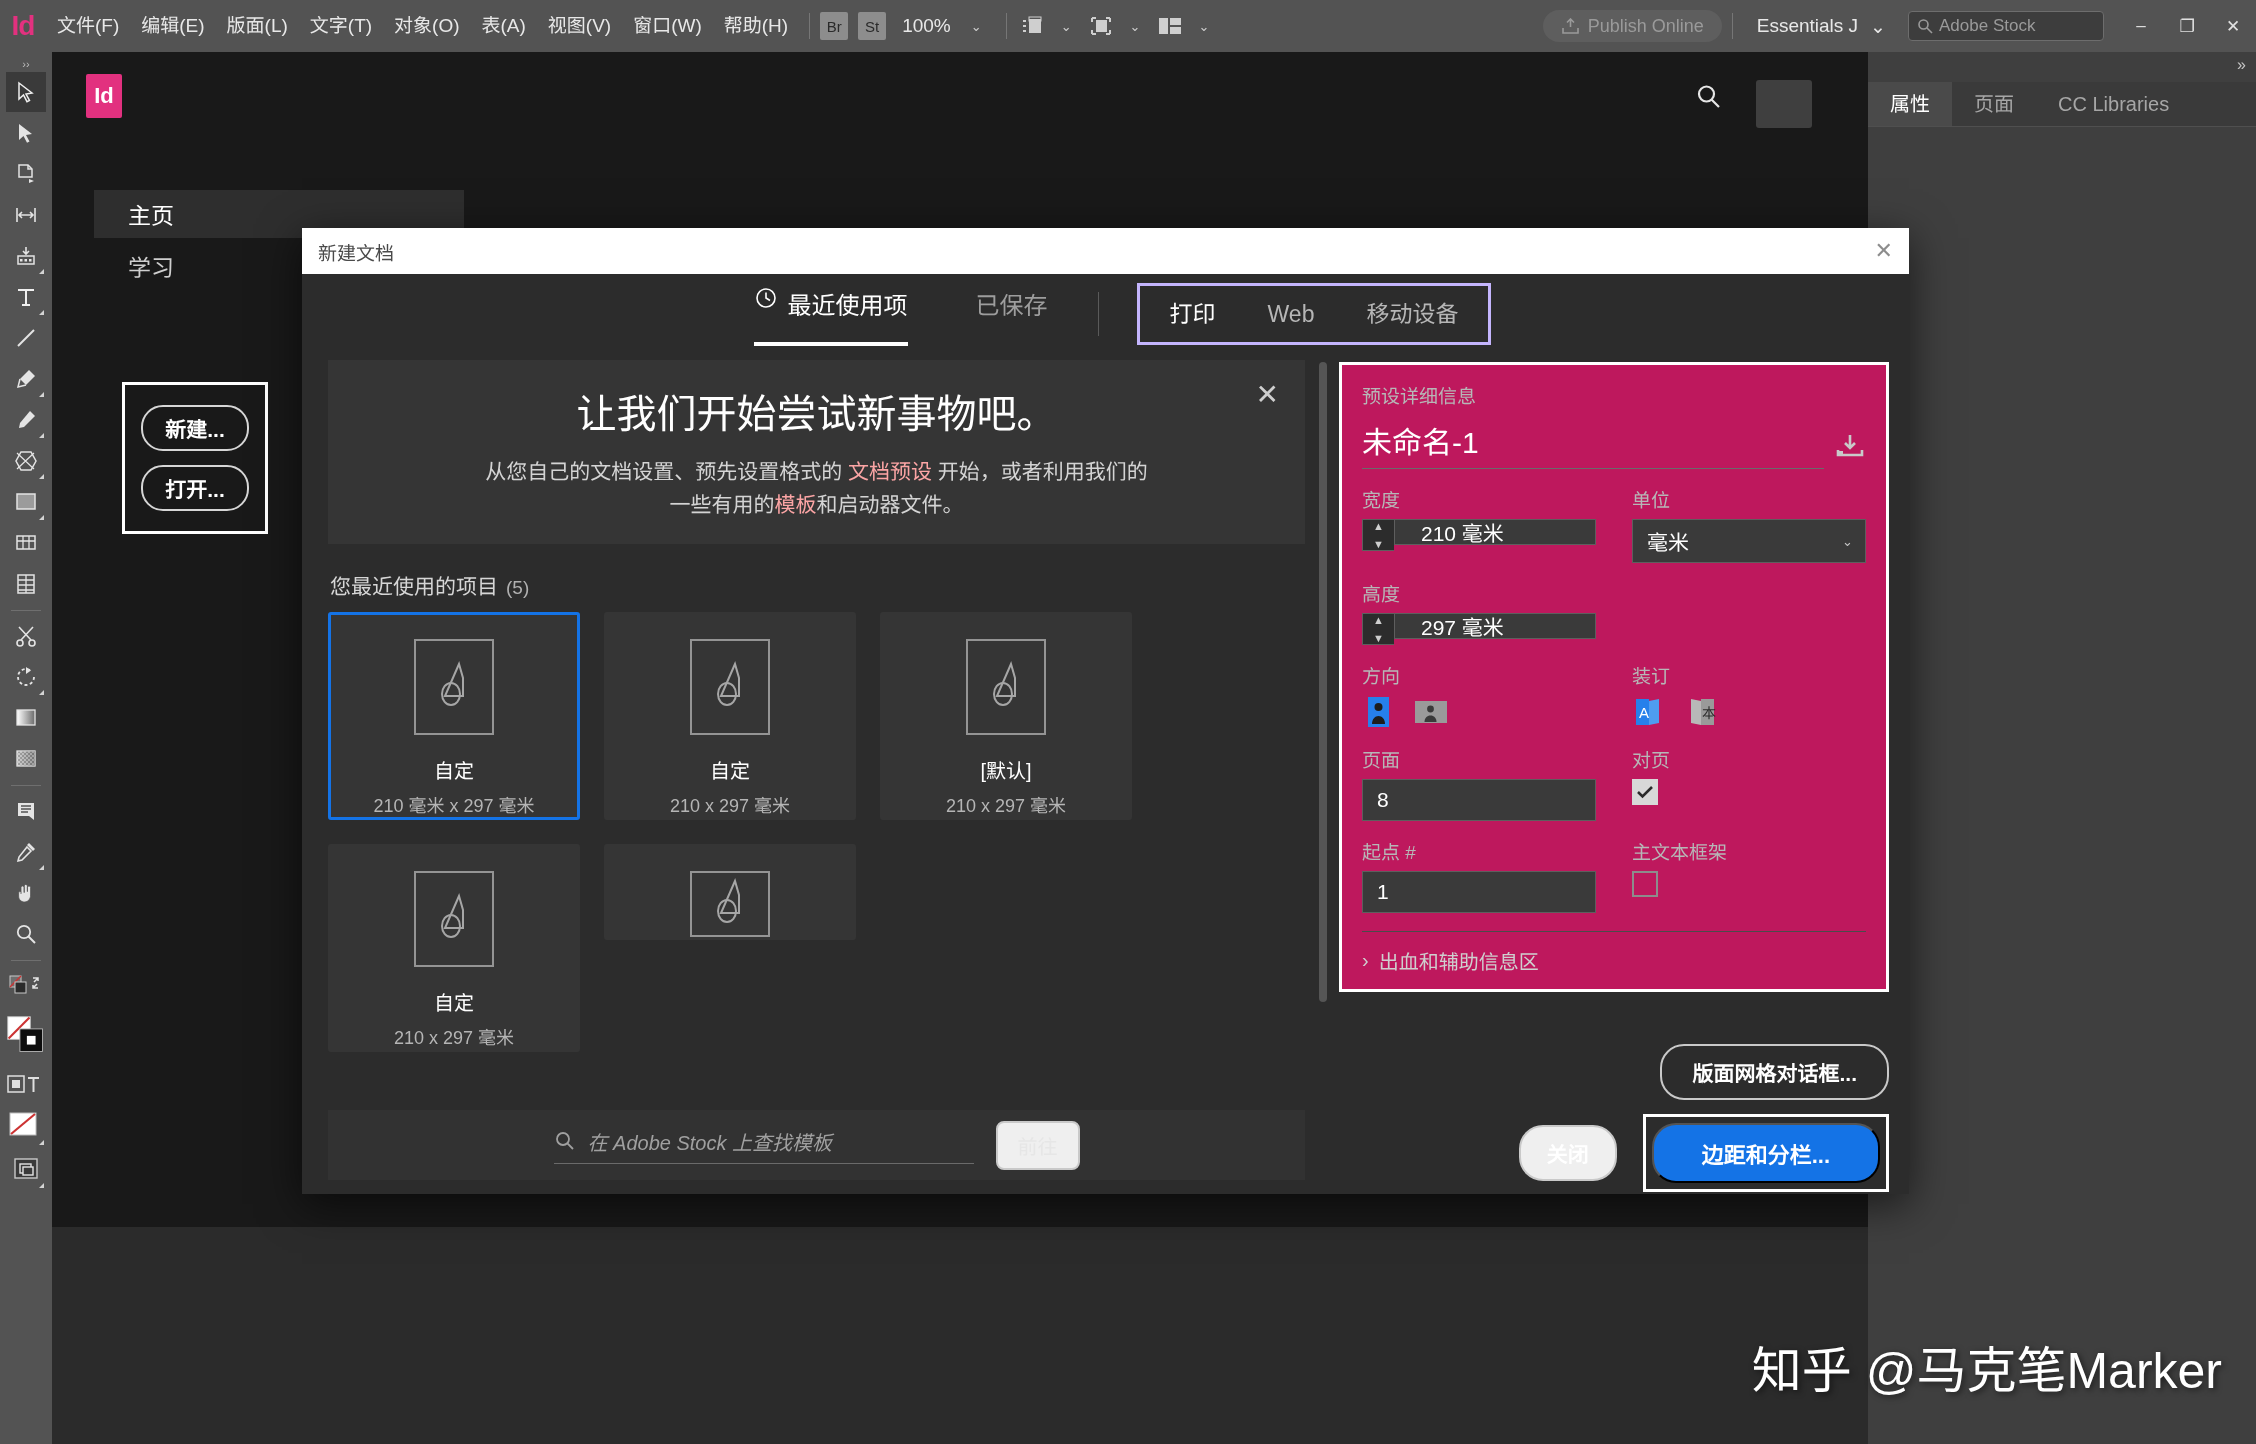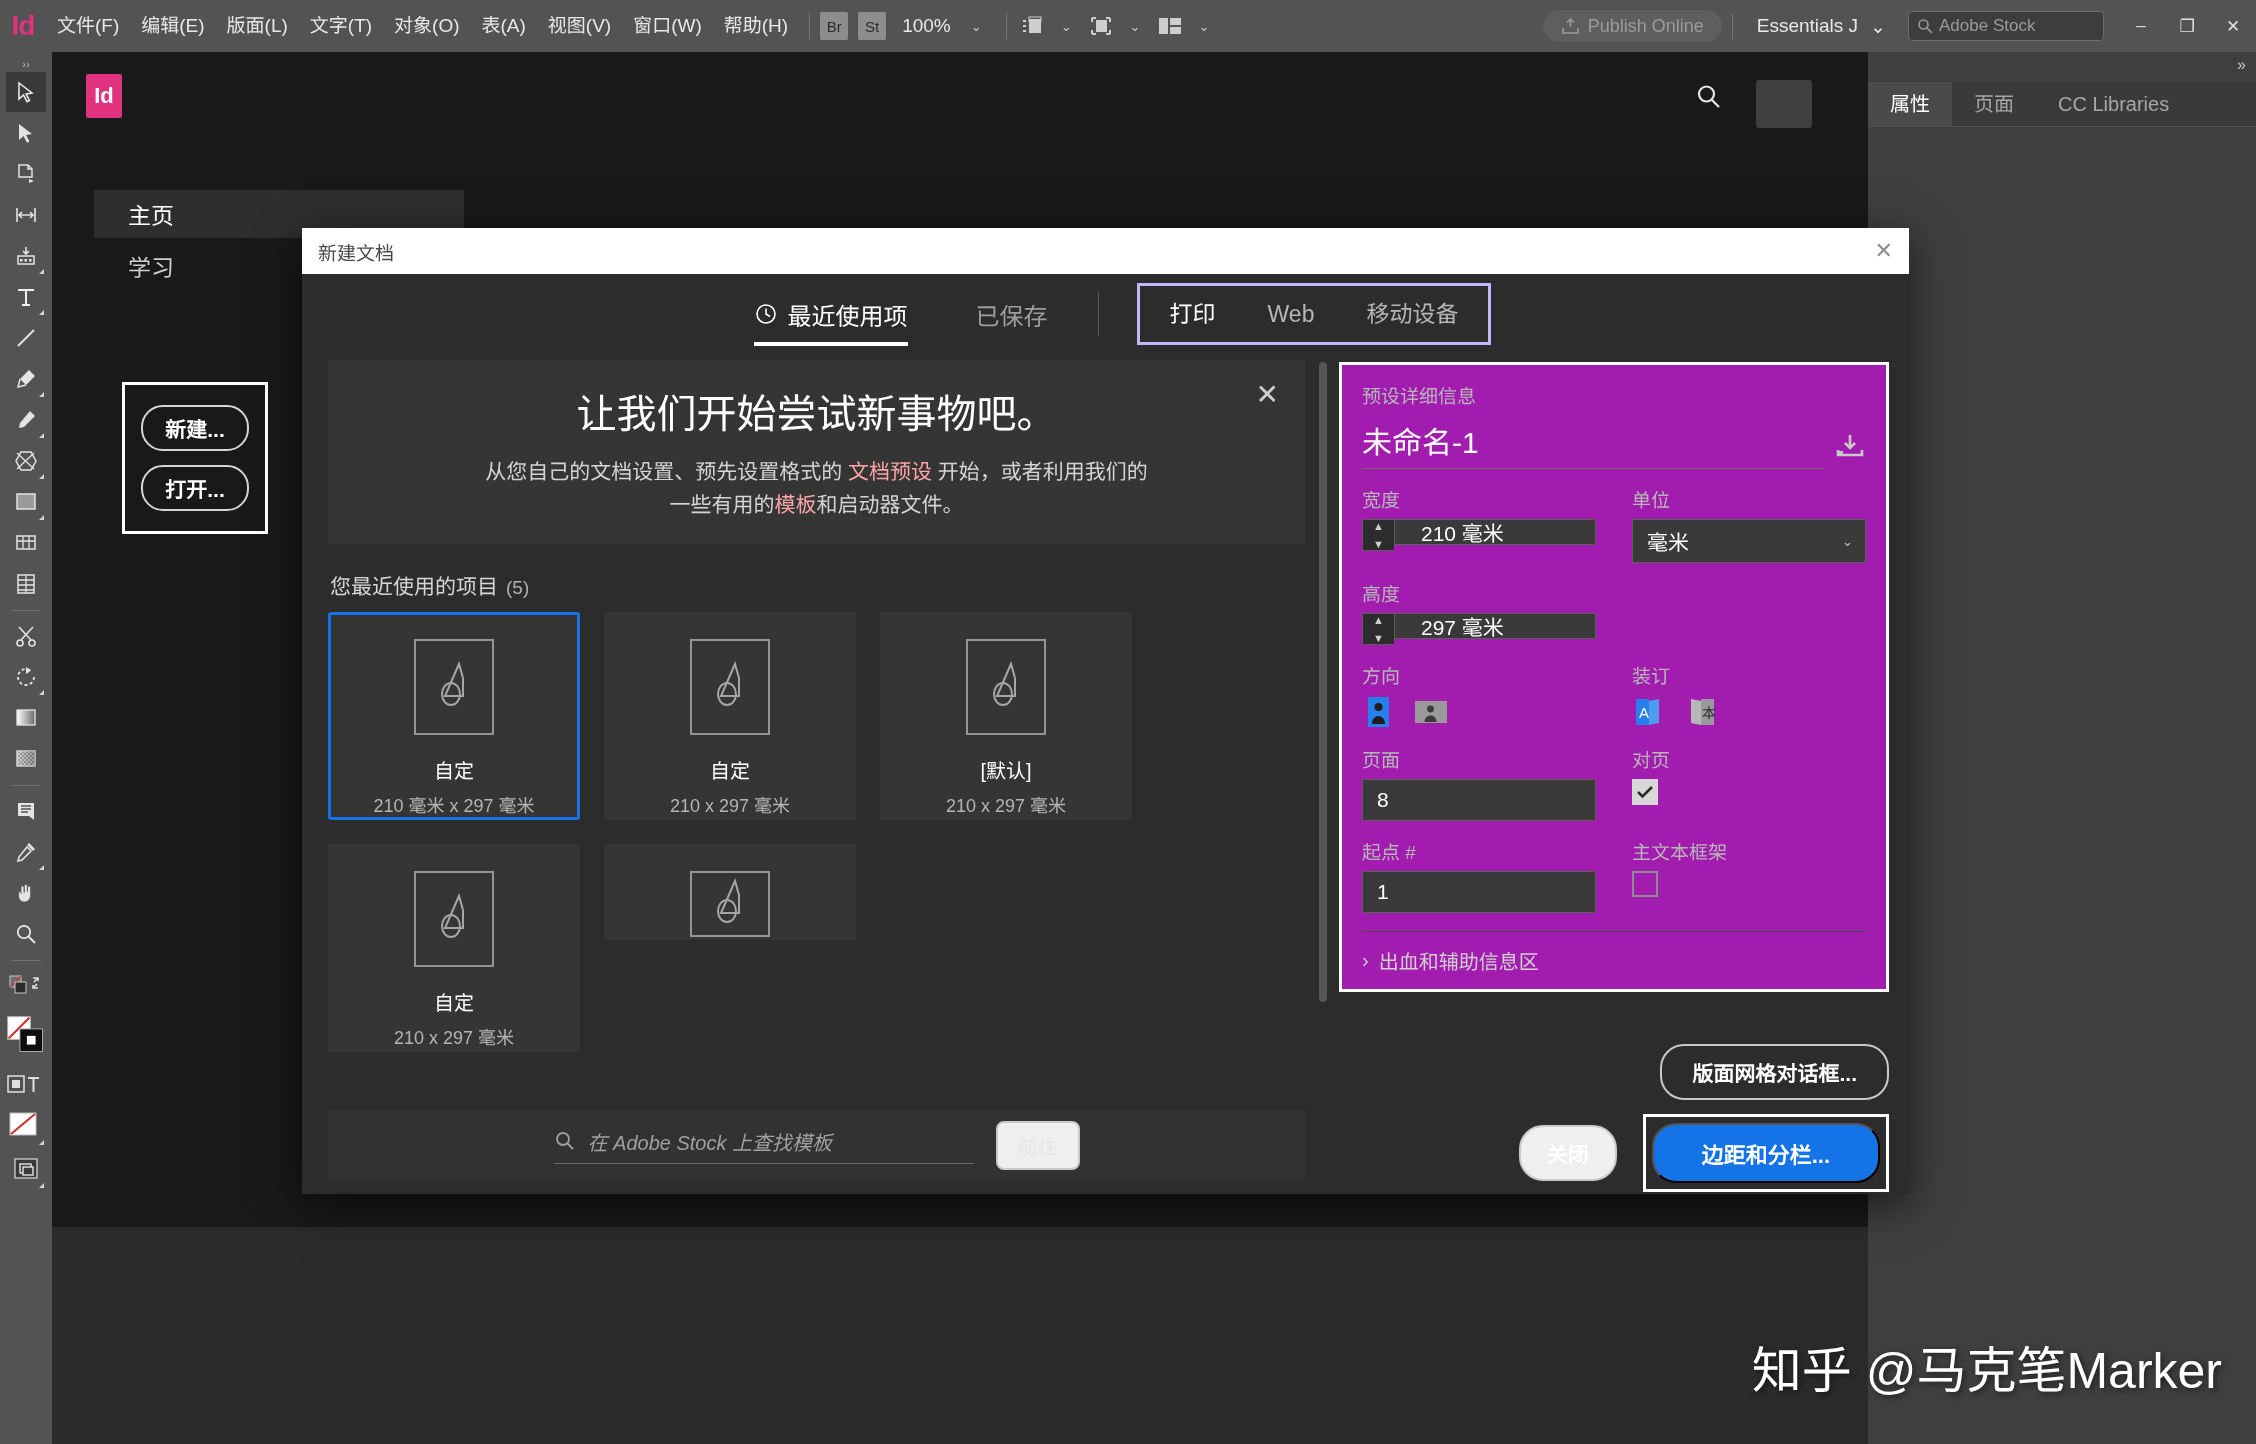--- a/index.html
+++ b/index.html
@@ -139,21 +139,21 @@
     height: 46px; background: #ffffff; display: flex; align-items: center;
     padding: 0 16px; color: #4a4a4a; font-size: 19px;
   }
   .dlg-title-x { margin-left: auto; color: #8d8d8d; font-size: 22px; }
   .dlg-tabs {
     height: 80px; display: flex; align-items: center; justify-content: center;
     position: relative;
   }
   .ltab {
     color: #9d9d9d; font-size: 24px; margin: 0 34px; position: relative;
-    display: flex; align-items: center; gap: 10px; height: 56px;
+    display: flex; gap: 10px; height: 56px;
   }
   .ltab.active { color: #ffffff; }
   .ltab.active::after {
     content: ""; position: absolute; left: 0; right: 0; bottom: -4px; height: 4px; background: #ffffff;
   }
   .tab-div { width: 1px; height: 44px; background: #5a5a5a; margin: 0 16px; }
   .rtabs-wrap {
     border: 3px solid #c4b5fd; display: flex; align-items: center; height: 62px;
     margin-left: 22px; padding: 0 4px;
   }
@@ -196,21 +196,21 @@
     border-bottom: 1px solid #6a6a6a; padding-bottom: 7px;
     color: #a0a0a0; font-size: 20px; font-style: italic;
   }
   .goto-btn {
     border: 2px solid #c9c9c9; border-radius: 8px; color: #e6e6e6;
     font-size: 20px; padding: 8px 20px;
   }
 
   
   .dlg-right { flex: 1; padding: 8px 20px 0 8px; position: relative; }
-  .preset-box { border: 3px solid #ffffff; padding: 16px 20px 14px 20px; background: #a21caf; }
+  .preset-box { border: 3px solid #ffffff; padding: 16px 20px 14px 20px; background: #be185d; }
   .preset-label { color: #b7b7b7; font-size: 19px; }
   .preset-name-row { display: flex; align-items: flex-end; gap: 10px; margin-top: 10px; }
   .preset-name {
     flex: 1; color: #ffffff; font-size: 30px; border-bottom: 1px solid #6a6a6a; padding-bottom: 6px;
   }
   .field-grid { display: flex; gap: 36px; margin-top: 16px; }
   .fcol { flex: 1; }
   .flabel { color: #b7b7b7; font-size: 19px; margin-bottom: 7px; }
   .ipt-wrap { display: flex; align-items: stretch; }
   .stepper {

